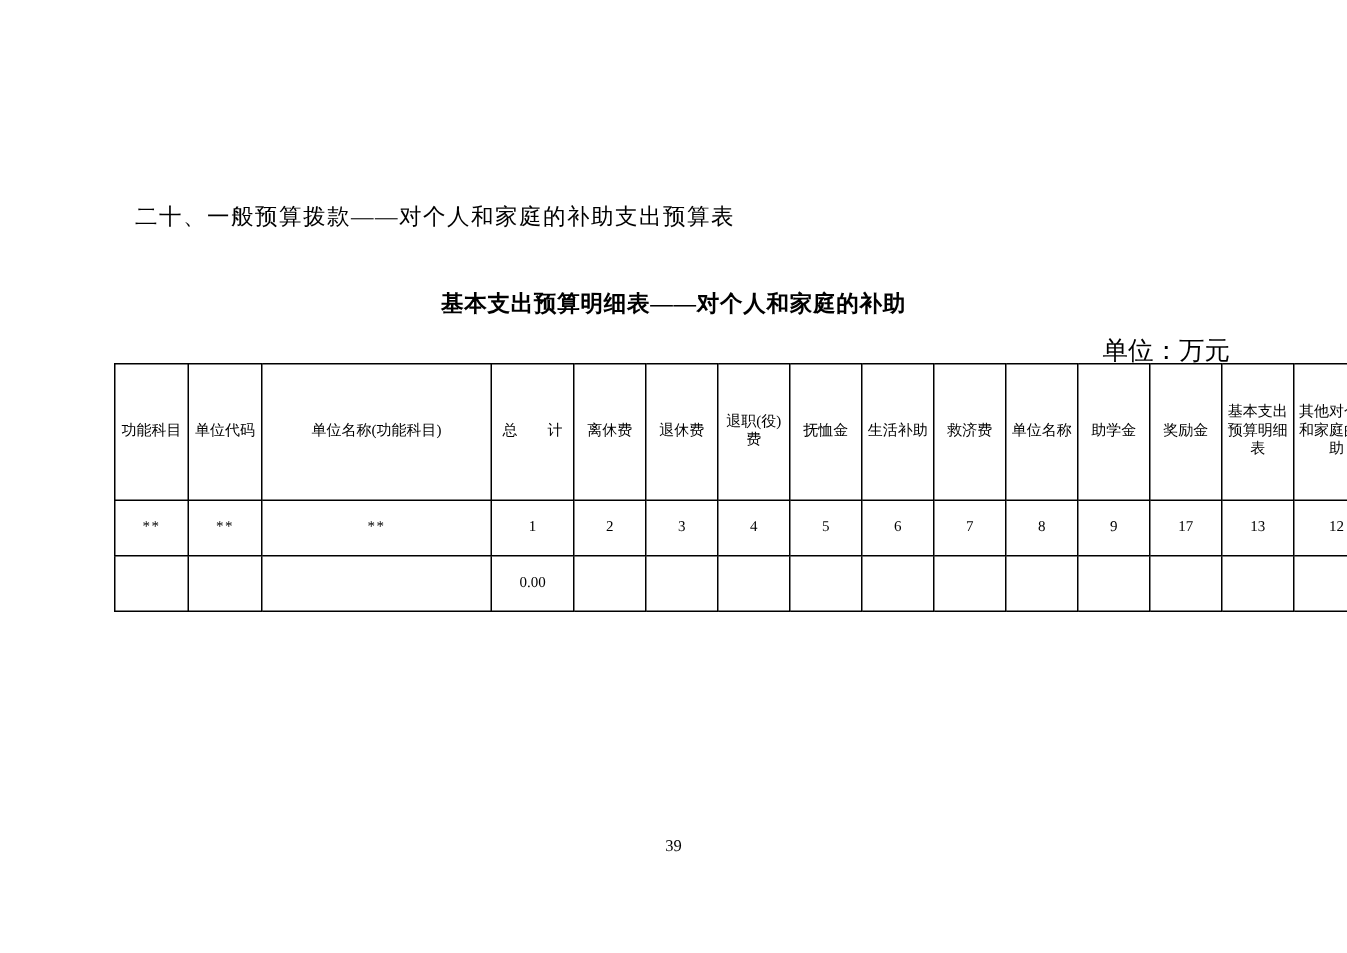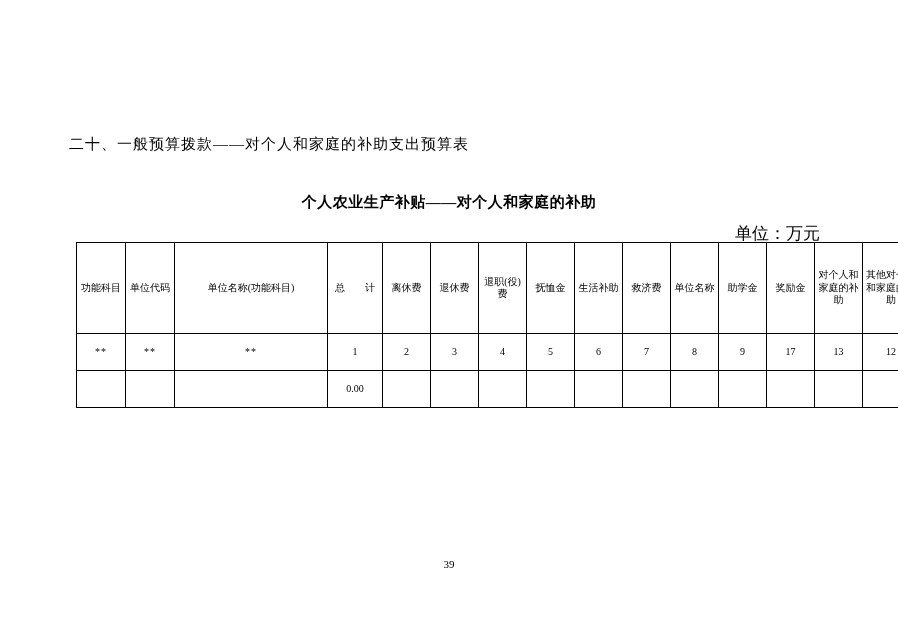--- a/index.html
+++ b/index.html
@@ -16,21 +16,21 @@
     overflow: hidden;
   }
   .page {
     position: relative;
     width: 898px;
     height: 635px;
     box-sizing: border-box;
   }
   .section-title {
     position: absolute;
-    left: 69px;
+    left: 90px;
     top: 135px;
     font-size: 15px;
     letter-spacing: 1px;
     white-space: nowrap;
   }
   .doc-title {
     position: absolute;
     left: 0;
     right: 0;
     top: 193px;
@@ -87,41 +87,41 @@
     font-size: 11px;
   }
 </style>
 </head>
 <body>
 
 <div class="page">
 
   <div class="section-title">二十、一般预算拨款——对个人和家庭的补助支出预算表</div>
 
-  <div class="doc-title">个人农业生产补贴——对个人和家庭的补助</div>
+  <div class="doc-title">基本支出预算明细表——对个人和家庭的补助</div>
 
   <div class="unit-note">单位：万元</div>
 
   <table class="budget">
     <thead>
       <tr>
         <td class="col-a">功能科目</td>
         <td class="col-b">单位代码</td>
         <td class="col-c">单位名称(功能科目)</td>
         <td class="col-d">总　　计</td>
         <td class="col-n">离休费</td>
         <td class="col-n">退休费</td>
         <td class="col-n">退职(役)费</td>
         <td class="col-n">抚恤金</td>
         <td class="col-n">生活补助</td>
         <td class="col-n">救济费</td>
         <td class="col-n">单位名称</td>
         <td class="col-n">助学金</td>
         <td class="col-n">奖励金</td>
-        <td class="col-n">对个人和家庭的补助</td>
+        <td class="col-n">基本支出预算明细表</td>
         <td class="col-last">其他对个人和家庭的补助</td>
       </tr>
     </thead>
     <tbody>
       <tr>
         <td class="stars">**</td>
         <td class="stars">**</td>
         <td class="stars">**</td>
         <td class="num-cell">1</td>
         <td class="num-cell">2</td>

